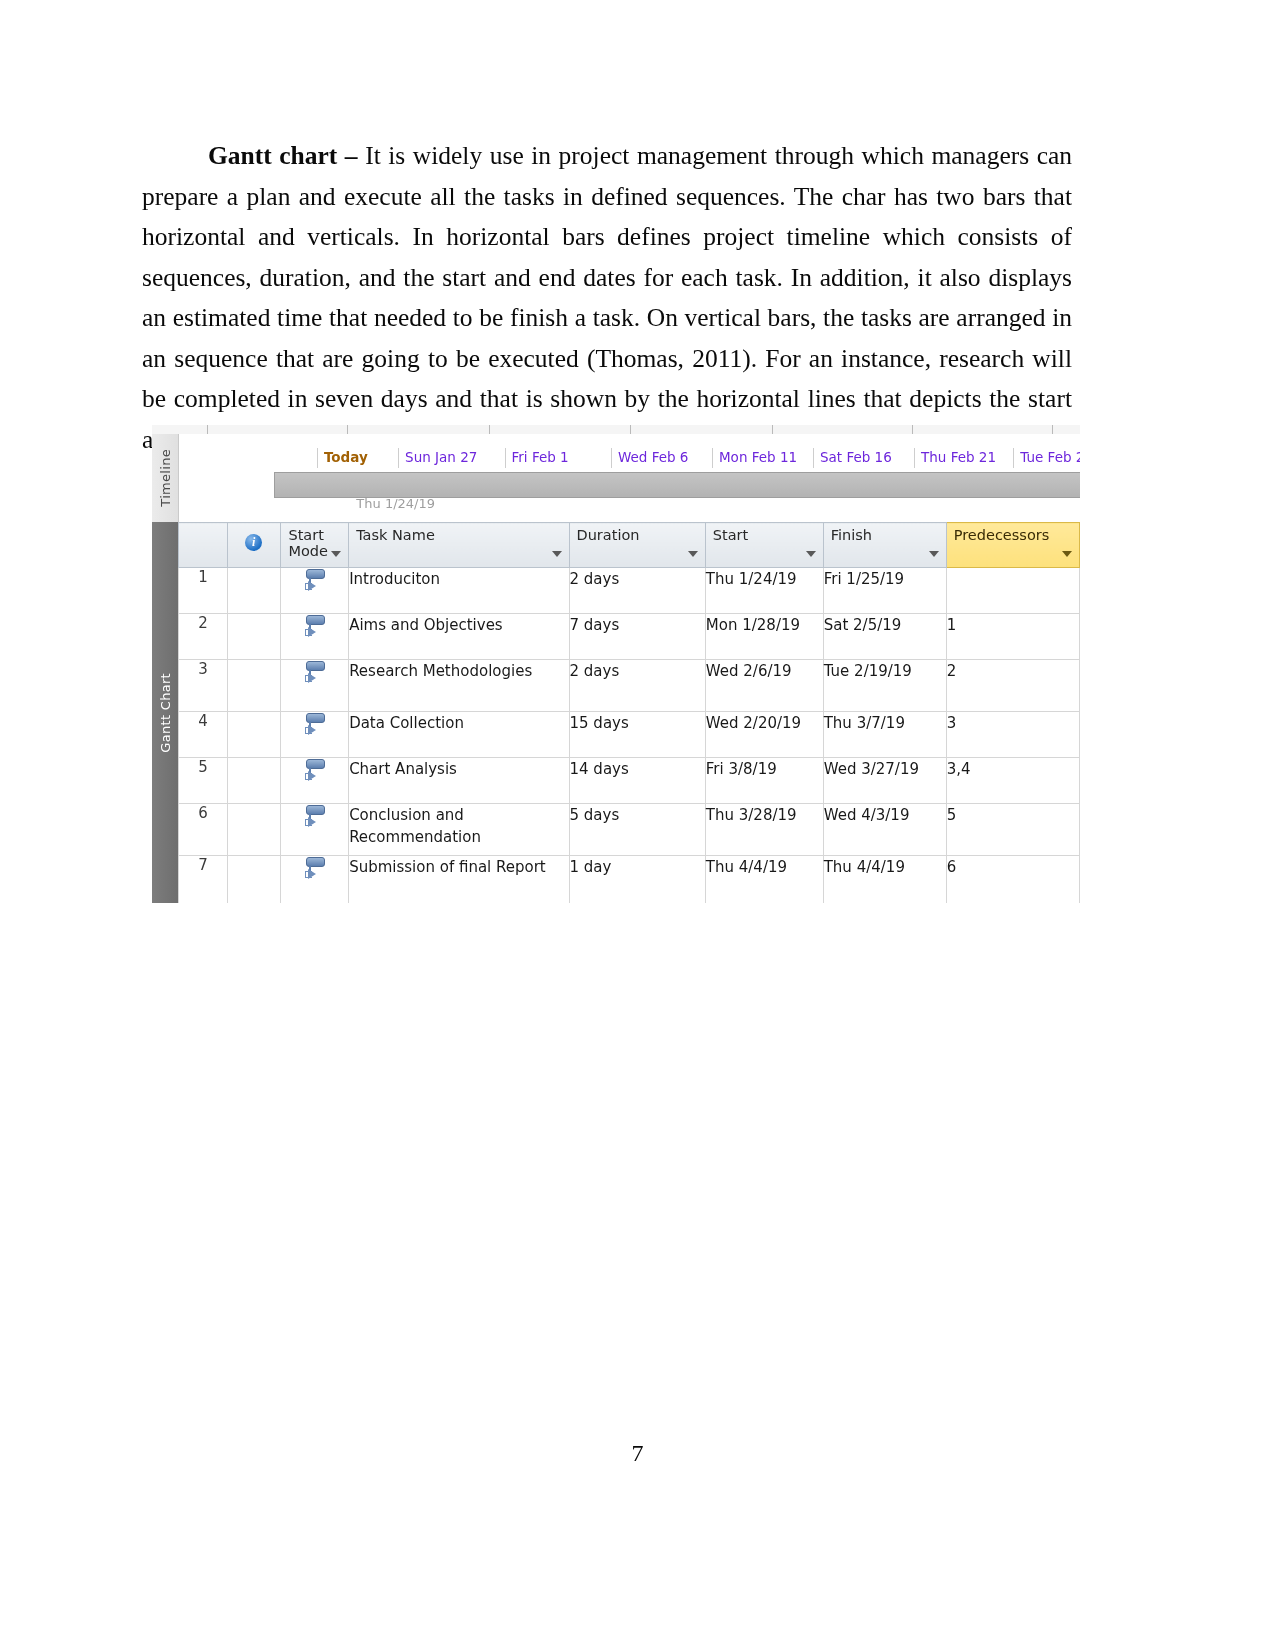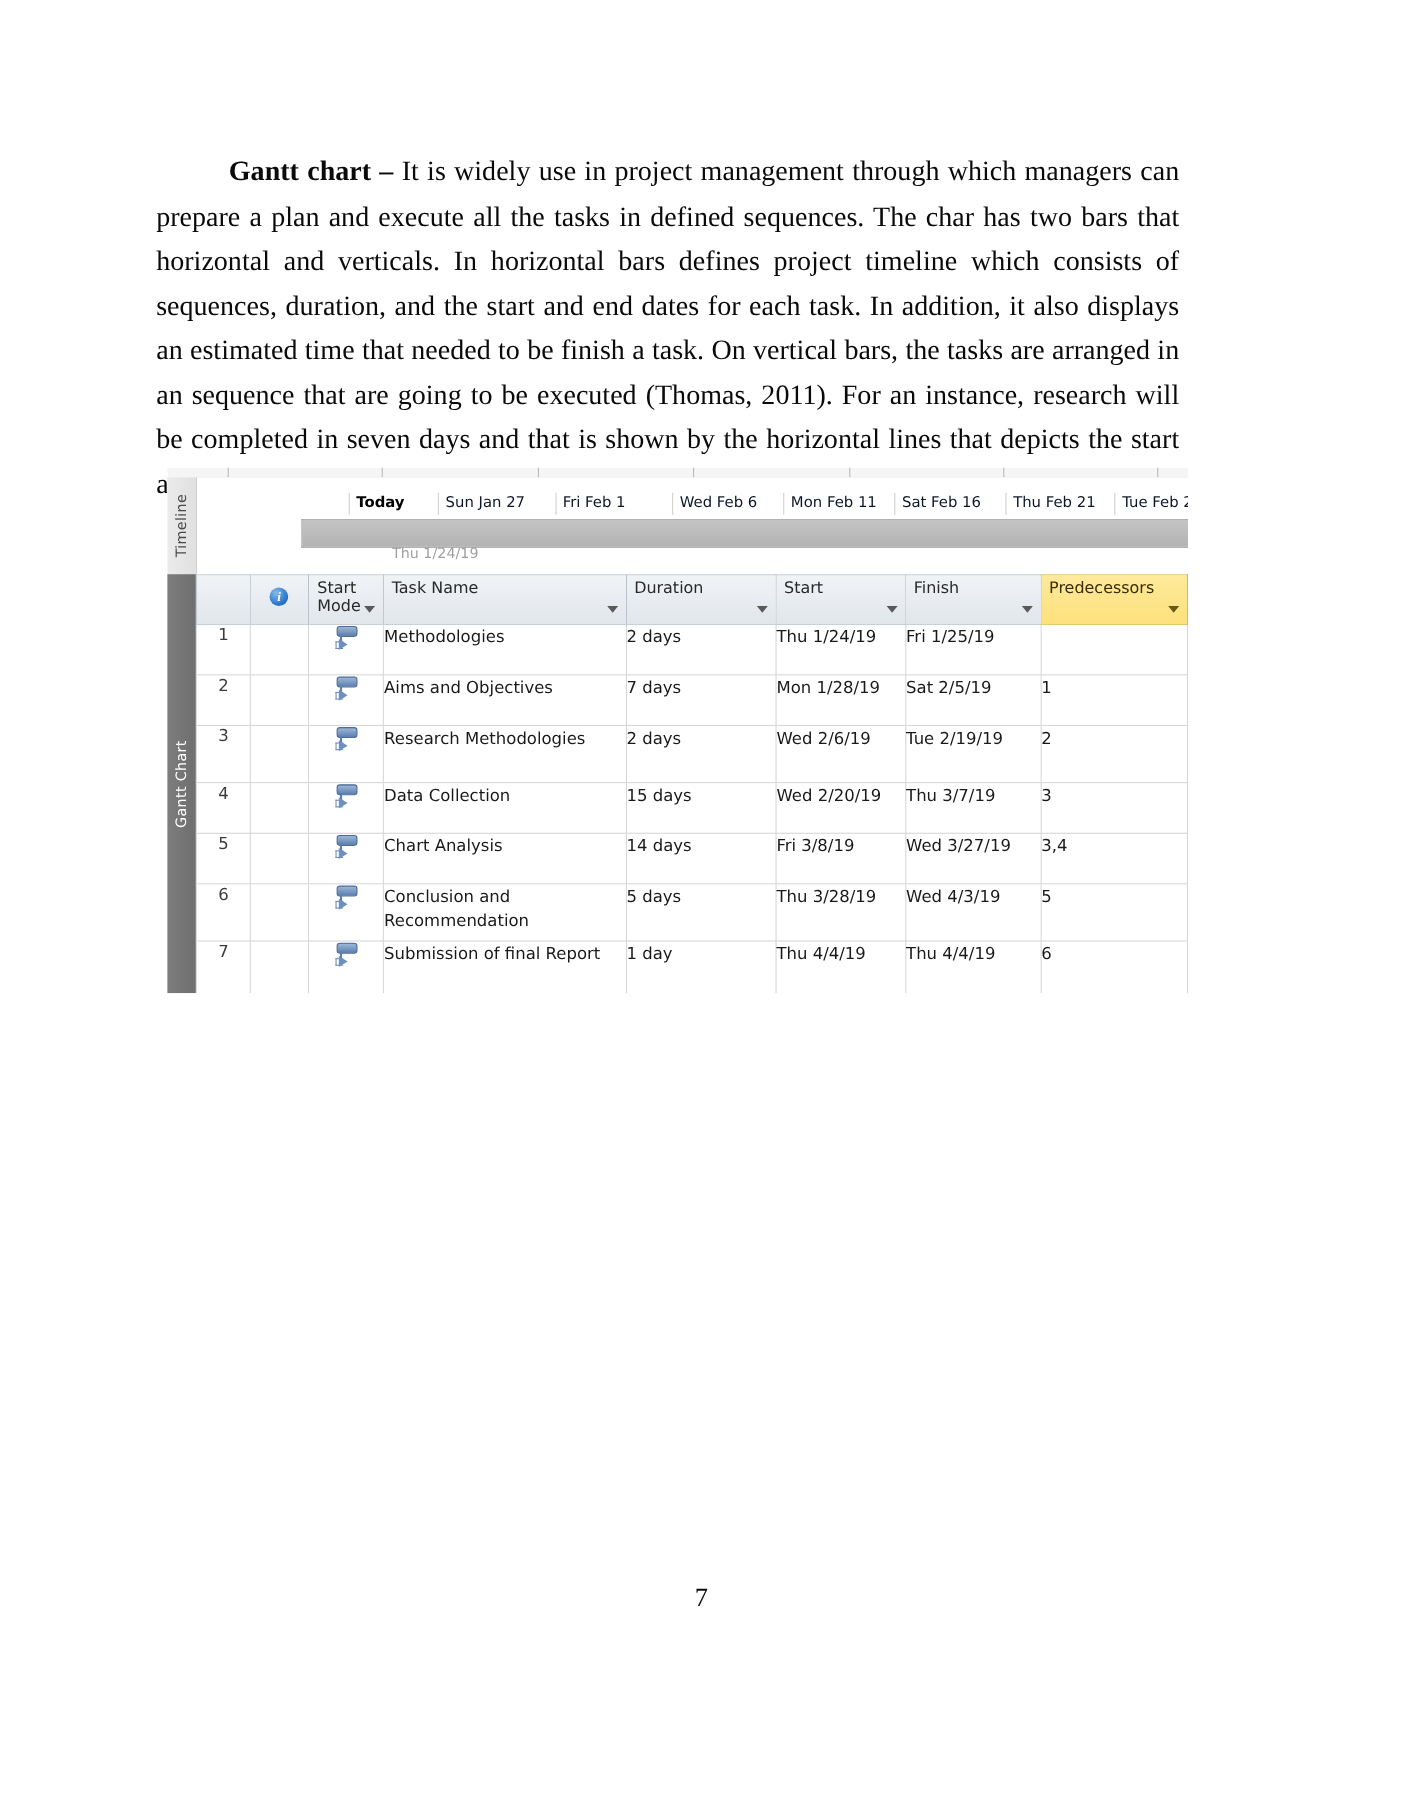--- a/index.html
+++ b/index.html
@@ -114,28 +114,28 @@
   }
   .tl-datelabels {
     position: absolute;
     left: 0; top: 14px;
     width: 100%; height: 22px;
   }
   .tl-date {
     position: absolute;
     top: 0;
     font-size: 13.5px;
-    color: #0f172a;
+    color: #6d28d9;
     white-space: nowrap;
     padding-left: 6px;
     border-left: 1px solid #cccccc;
     height: 20px;
     line-height: 18px;
   }
-  .tl-date.today { color: #000000; font-weight: bold; }
+  .tl-date.today { color: #a16207; font-weight: bold; }
 
   .tl-startlabel {
     position: absolute;
     right: 655px;
     top: 41px;
     font-size: 16px;
     color: #3a3a3a;
     text-align: right;
   }
   .tl-startdate {
@@ -376,21 +376,21 @@
           <tbody>
 
             <tr class="trow">
               <td class="id-cell">1</td>
               <td></td>
               <td class="mode-cell">
                 <span class="mode-icon">
                   <span class="chip"></span><span class="stem"></span><span class="arrow-tail"></span><span class="arrow"></span>
                 </span>
               </td>
-              <td class="name-cell">Methodologies</td>
+              <td class="name-cell">Introduciton</td>
               <td class="text-cell">2 days</td>
               <td class="text-cell">Thu 1/24/19</td>
               <td class="text-cell">Fri 1/25/19</td>
               <td class="text-cell"></td>
             </tr>
 
             <tr class="trow">
               <td class="id-cell">2</td>
               <td></td>
               <td class="mode-cell">

